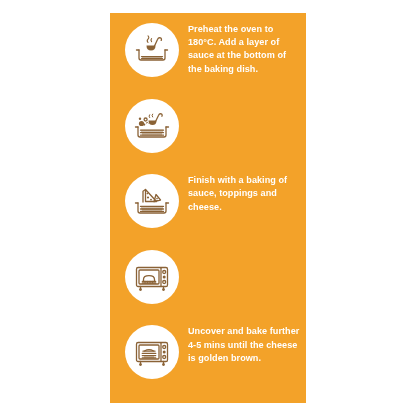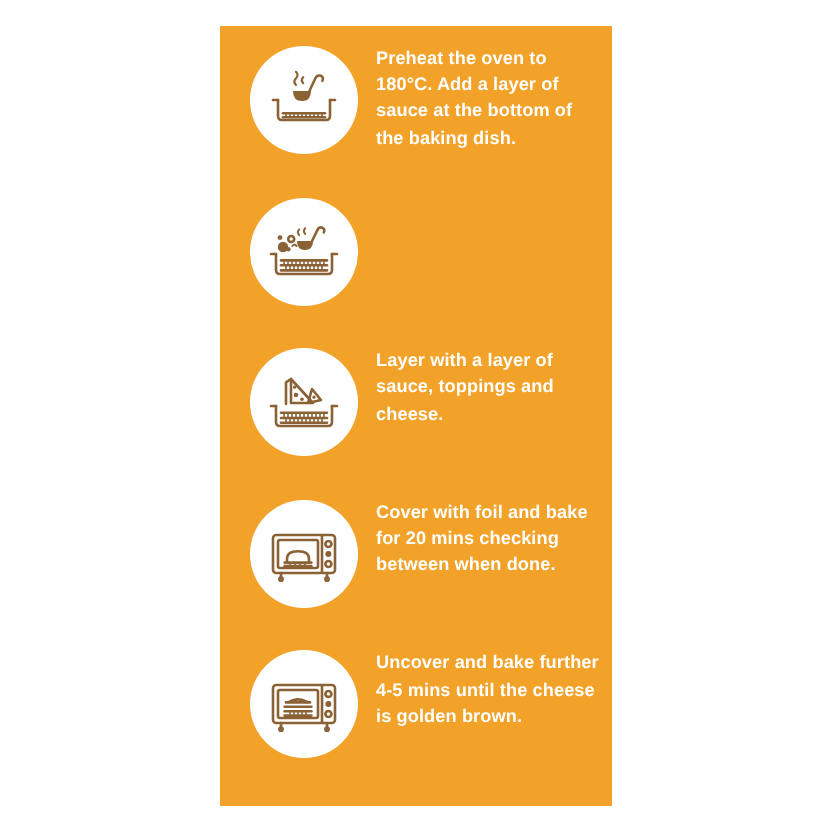--- a/index.html
+++ b/index.html
@@ -195,21 +195,21 @@
           <circle cx="16.0" cy="16.5" r="1.1" fill="#8a6236" stroke="none"></circle>
           <circle cx="19.0" cy="18.6" r="0.9" fill="#8a6236" stroke="none"></circle>
           <circle cx="15.3" cy="12.6" r="0.8" fill="#8a6236" stroke="none"></circle>
 
           <path d="M24.0 13.5 L28.5 19.0 L22.0 20.5 Z"></path>
           <circle cx="25.0" cy="17.6" r="0.8" fill="#8a6236" stroke="none"></circle>
 
           <path d="M13.5 8.5 L11.0 10.2 L11.0 21.0"></path>
         </svg>
       </div>
-      <div class="step-text" style="color: rgb(255, 255, 255);">Layer with a layer of sauce, toppings and cheese.</div>
+      <div class="step-text" style="color: rgb(255, 255, 255);">Finish with a baking of sauce, toppings and cheese.</div>
     </div>
 
     <div class="step-row">
       <div class="icon-circle" style="background: rgb(255, 255, 255);">
         <svg width="40" height="40" viewBox="0 0 40 40" fill="none" stroke="#8a6236" stroke-width="1.3" stroke-linecap="round" stroke-linejoin="round">
 
           <rect x="4.5" y="10.5" width="31" height="19" rx="1.6"></rect>
 
           <rect x="7" y="13" width="20" height="14" rx="1"></rect>
 
@@ -228,21 +228,20 @@
             <line x1="18" y1="24.3" x2="18" y2="26.0"></line>
             <line x1="20.5" y1="24.3" x2="20.5" y2="26.0"></line>
           </g>
 
           <path d="M8.5 29.5 L8.5 32"></path>
           <path d="M31.5 29.5 L31.5 32"></path>
           <circle cx="8.5" cy="32.6" r="0.8"></circle>
           <circle cx="31.5" cy="32.6" r="0.8"></circle>
         </svg>
       </div>
-      <div class="step-text" style="color: rgb(255, 255, 255);">Cover with foil and bake for 20 mins checking between when done.</div>
     </div>
 
     <div class="step-row">
       <div class="icon-circle" style="background: rgb(255, 255, 255);">
         <svg width="40" height="40" viewBox="0 0 40 40" fill="none" stroke="#8a6236" stroke-width="1.3" stroke-linecap="round" stroke-linejoin="round">
 
           <rect x="4.5" y="10.5" width="31" height="19" rx="1.6"></rect>
 
           <rect x="7" y="13" width="20" height="14" rx="1"></rect>
 

